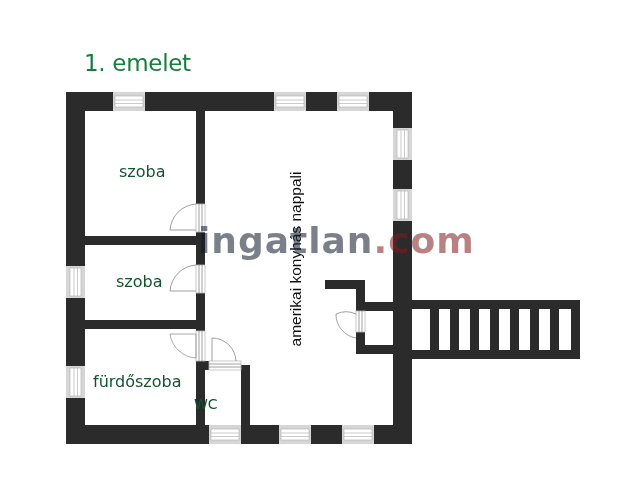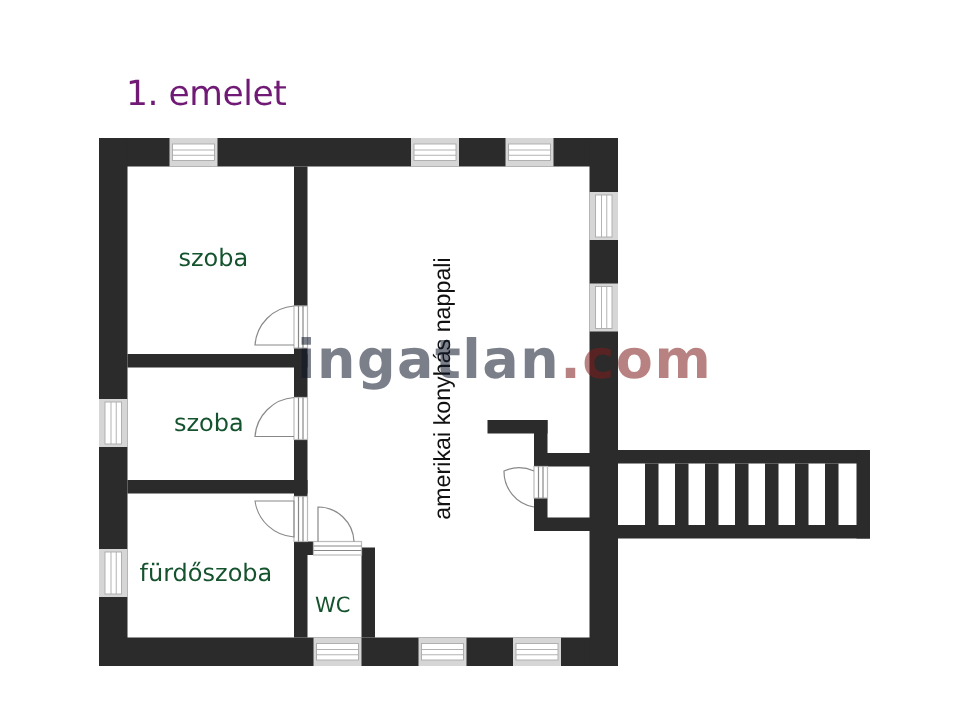--- a/index.html
+++ b/index.html
@@ -1,18 +1,18 @@
 <!DOCTYPE html>
 <html><head>
   <meta charset="utf-8">
   <style>
     html, body { margin: 0; padding: 0; background: #ffffff; }
     body { width: 640px; height: 480px; position: relative; overflow: hidden; font-family: "DejaVu Sans", sans-serif; }
     #plan { position: absolute; left: 0; top: 0; width: 640px; height: 480px; }
-    .title { position: absolute; left: 84px; top: 50px; font-size: 23px; color: #701a75; letter-spacing: -0.3px; font-family: "DejaVu Sans", sans-serif; }
+    .title { position: absolute; left: 84px; top: 50px; font-size: 23px; color: #15803d; letter-spacing: -0.3px; font-family: "DejaVu Sans", sans-serif; }
     .room-label { position: absolute; font-size: 16px; color: #14532d; font-family: "DejaVu Sans", sans-serif; white-space: nowrap; }
     .vlabel { position: absolute; font-size: 15.5px; color: #111; font-family: "Liberation Sans", sans-serif; white-space: nowrap; transform: rotate(-90deg); transform-origin: center center; }
     .watermark { position: absolute; left: 198px; top: 220px; font-size: 36px; font-weight: bold; font-family: "DejaVu Sans", sans-serif; letter-spacing: 1px; opacity: 0.55; white-space: nowrap; }
     .wm-a { color: #0f172a; }
     .wm-b { color: #7f1d1d; }
   </style>
 </head>
 <body>
 
 <svg id="plan" viewBox="0 0 640 480" xmlns="http://www.w3.org/2000/svg">
@@ -149,18 +149,18 @@
       <line x1="362" y1="311" x2="362" y2="332"></line>
     <path d="M356,314 A24,24 0 0,0 336,314 A24,24 0 0,0 356,338"></path>
   </g>
 </svg>
 
 <div class="title">1. emelet</div>
 
 <div class="room-label" style="left:119px; top:162px;">szoba</div>
 <div class="room-label" style="left:116px; top:272px;">szoba</div>
 <div class="room-label" style="left:93px; top:372px;">fürdőszoba</div>
-<div class="room-label" style="left:210px; top:396px; font-size:14px;">WC</div>
+<div class="room-label" style="left:194px; top:396px; font-size:14px;">WC</div>
 <div class="vlabel" style="left:196px; top:250px; width:200px; text-align:center;">amerikai konyhás nappali</div>
 
 <div class="watermark">
   <span class="wm-a">ingatlan</span><span class="wm-b">.com</span>
 </div>
 
 </body></html>

